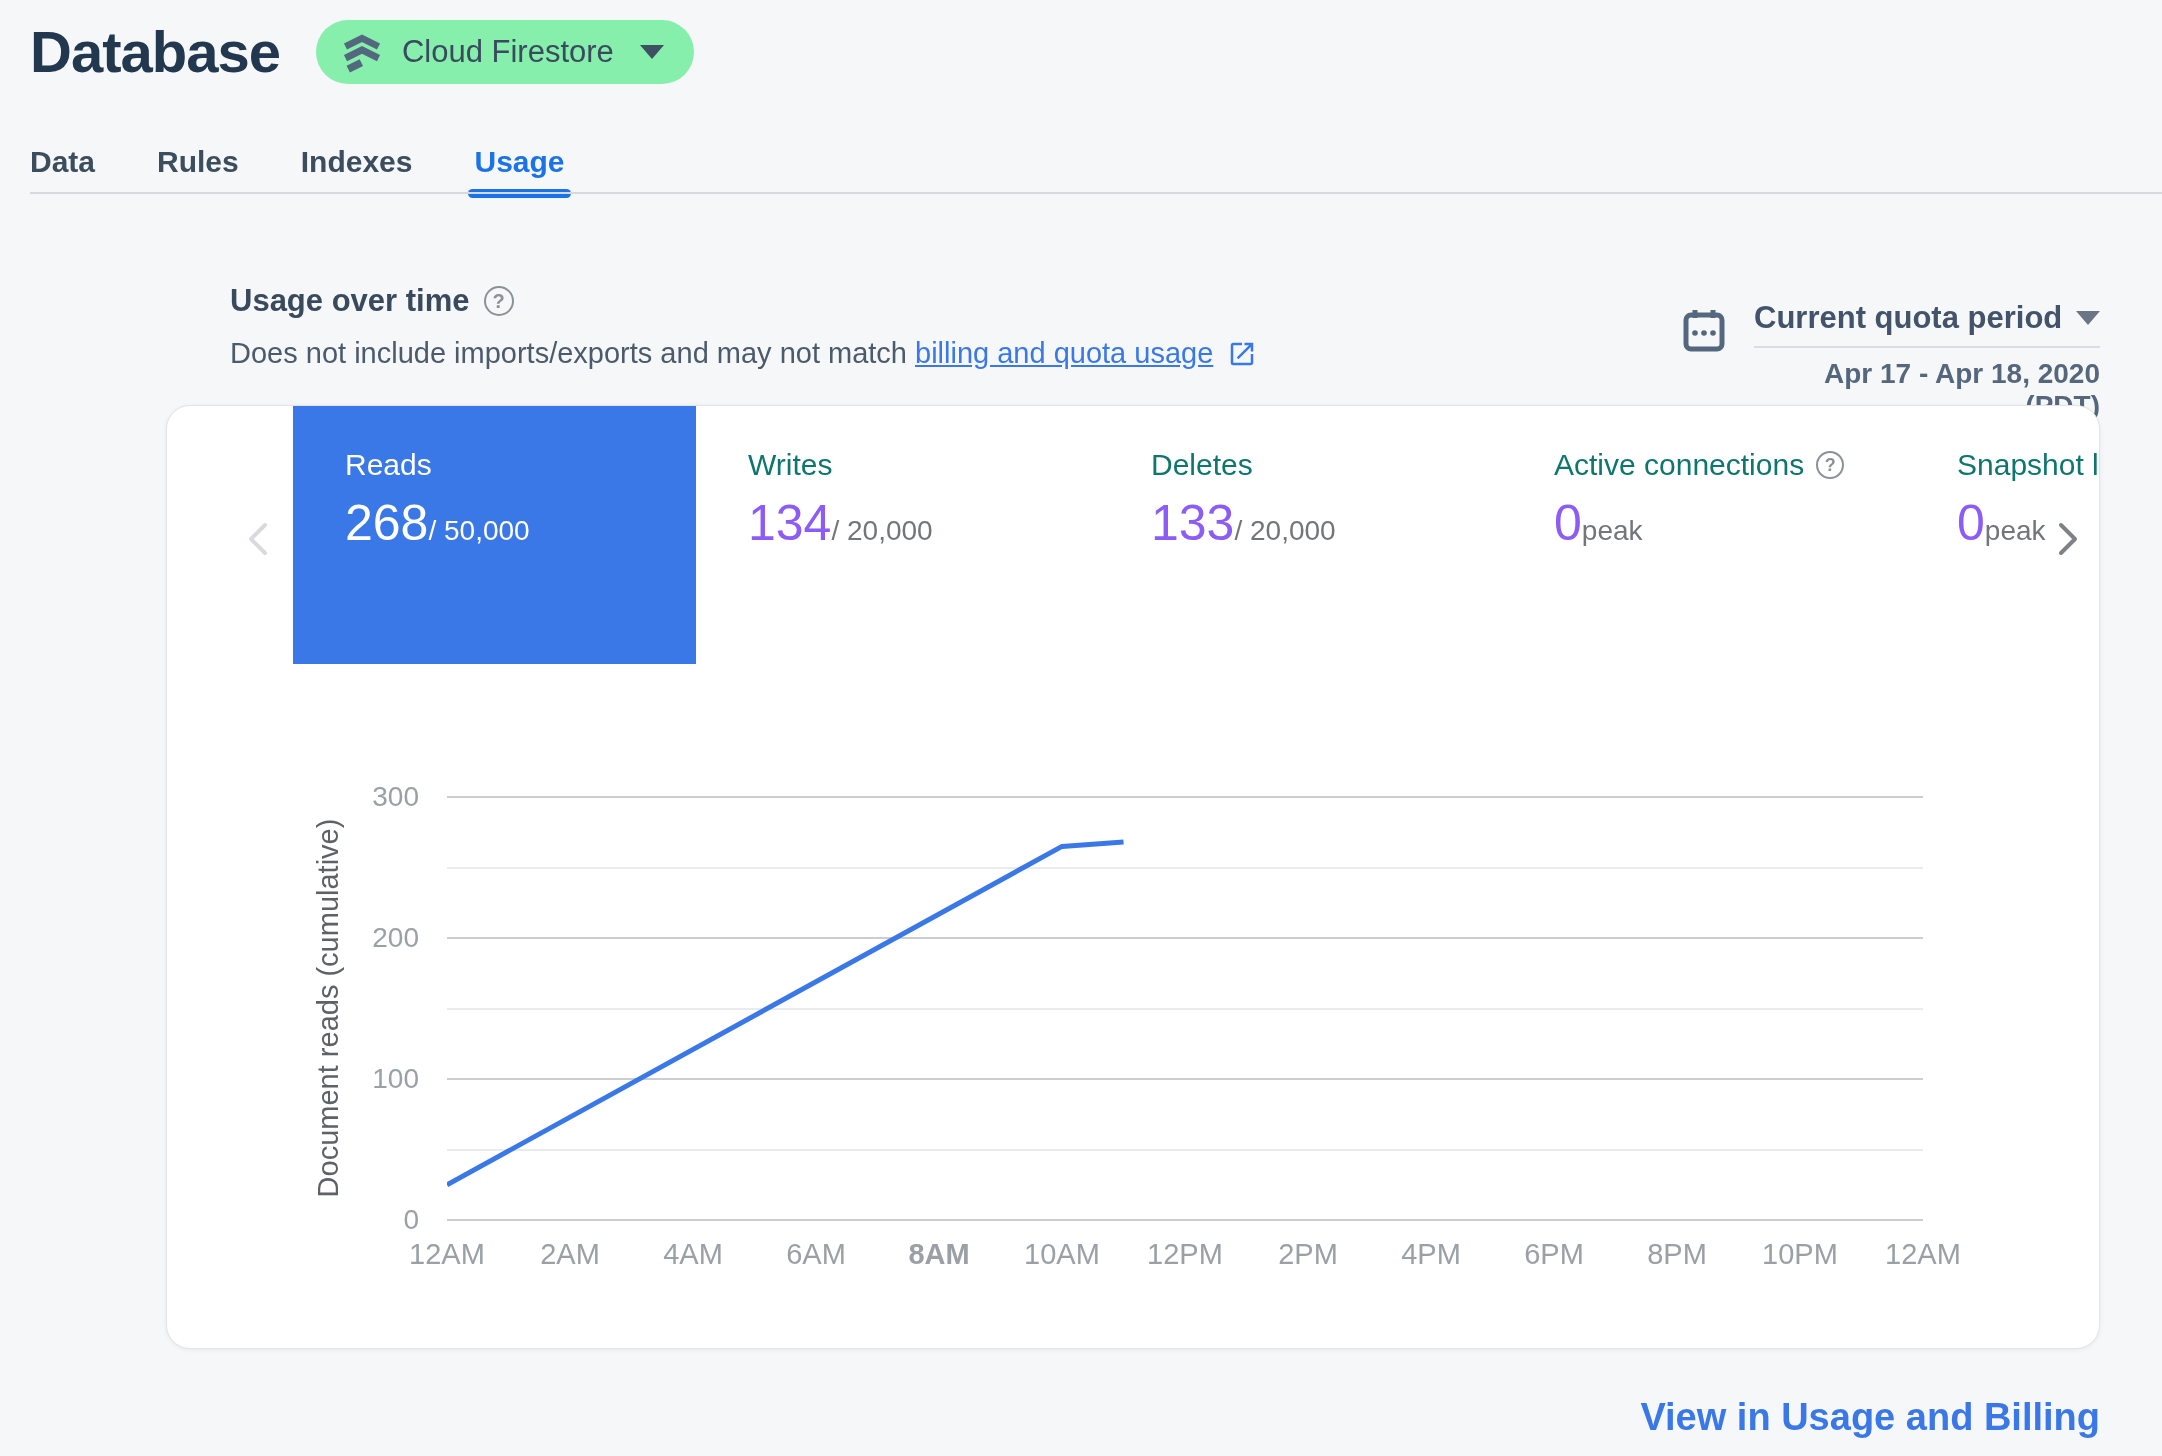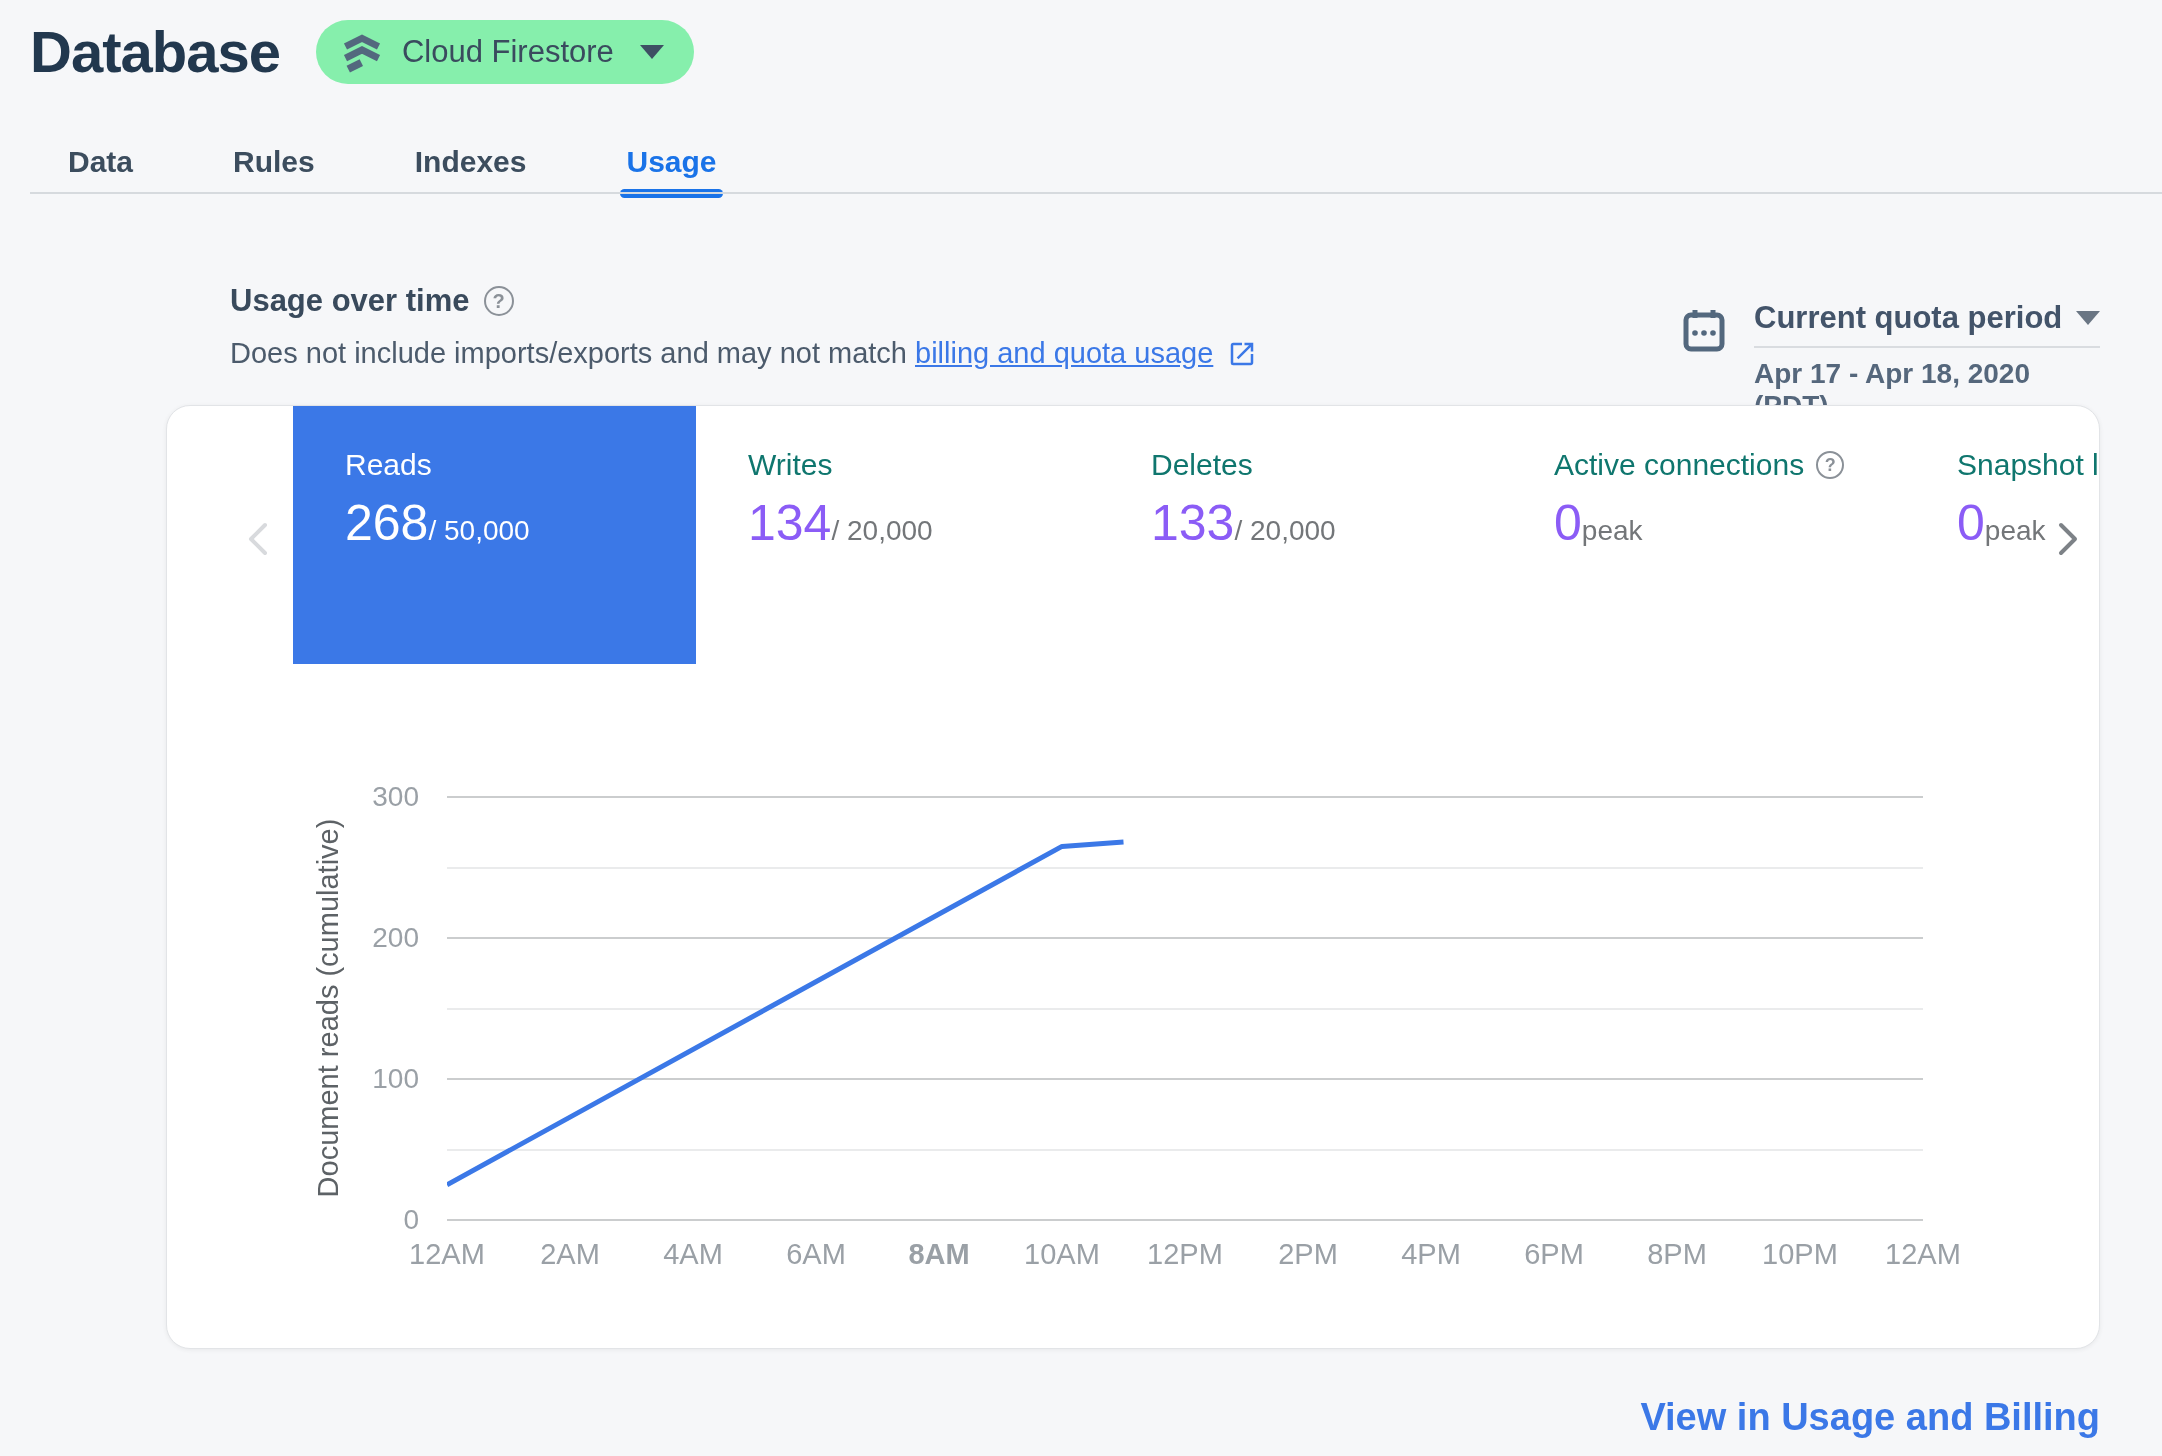--- a/index.html
+++ b/index.html
@@ -25,21 +25,21 @@
   .caret-down {
     width:0; height:0; margin-left:8px;
     border-left:12px solid transparent; border-right:12px solid transparent;
     border-top:14px solid #3e5063;
   }
 
   
   .tabbar { position:absolute; left:0; right:0; top:139px; height:55px; }
   .tabbar .tab-underline { position:absolute; left:30px; right:0; bottom:0; height:2px; background:#d6dade; }
   .tabs { display:flex; gap:62px; padding-left:30px; height:100%; }
-  .tab { position:relative; font-size:30px; font-weight:700; color:#3c4d5e; cursor:pointer; padding-top:6px;margin-left:38px; }
+  .tab { position:relative; font-size:30px; font-weight:700; color:#3c4d5e; cursor:pointer; padding-top:6px; }
   .tab.active { color:#1a73e8; }
   .tab.active::after {
     content:""; position:absolute; left:-6px; right:-6px; bottom:-4px;
     height:9px; border-radius:9px; background:#1a73e8;
   }
 
   
   .section-left { position:absolute; left:230px; top:283px; }
   .section-title-row { display:flex; align-items:center; gap:14px; }
   .section-title { font-size:31px; font-weight:700; color:#394a5c; }
@@ -47,21 +47,21 @@
     display:inline-flex; align-items:center; justify-content:center;
     width:30px; height:30px; border:2px solid #8b9198; border-radius:50%;
     font-size:20px; font-weight:700; color:#8b9198; cursor:pointer;
   }
   .section-sub { margin-top:18px; display:flex; align-items:center; gap:8px; font-size:29px; color:#4c5b6c; }
   .text-link { color:#3b78e7; text-decoration:underline; cursor:pointer; }
   .open-new-icon { width:30px; height:30px; margin-left:6px; cursor:pointer; }
 
   .period-selector { position:absolute; right:62px; top:300px; display:flex; gap:28px; }
   .calendar-icon { width:44px; height:46px; margin-top:8px; }
-  .period-col { width:346px; }
+  .period-col { width:346px;text-align:right; }
   .period-label-row { display:flex; align-items:center; justify-content:space-between; cursor:pointer; }
   .period-label { font-size:31px; font-weight:700; color:#43546a; }
   .period-caret {
     width:0; height:0;
     border-left:12px solid transparent; border-right:12px solid transparent;
     border-top:14px solid #6a7684;
   }
   .period-divider { height:2px; background:#d9dce0; margin:10px 0 10px 0; }
   .period-value { font-size:28px; font-weight:700; color:#55677c; }
 

